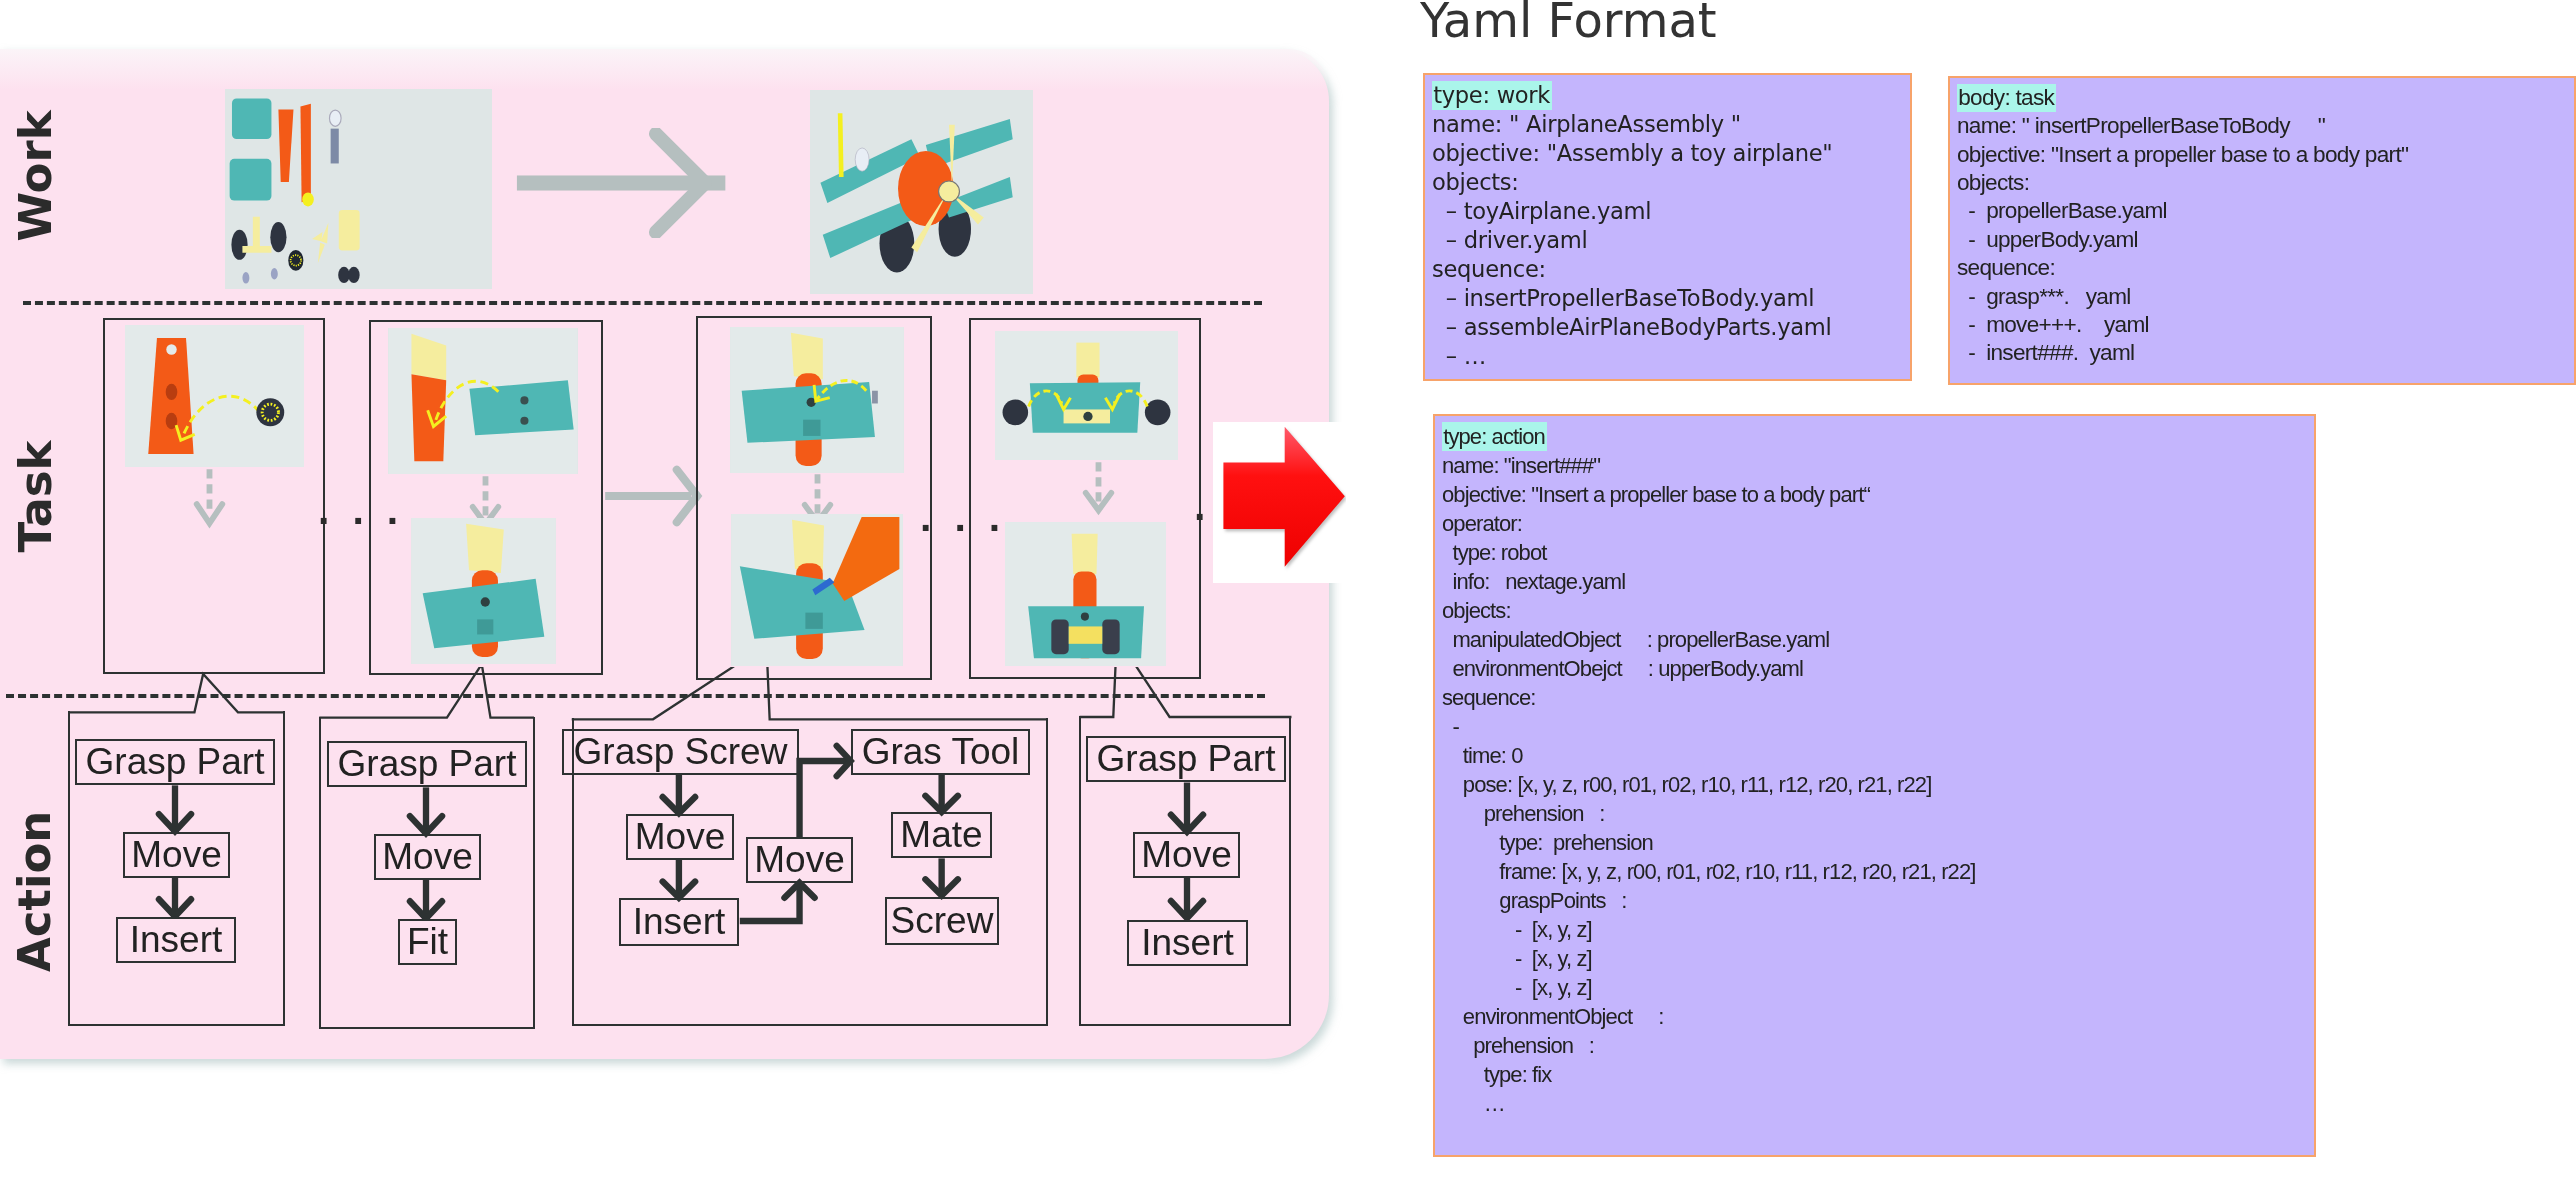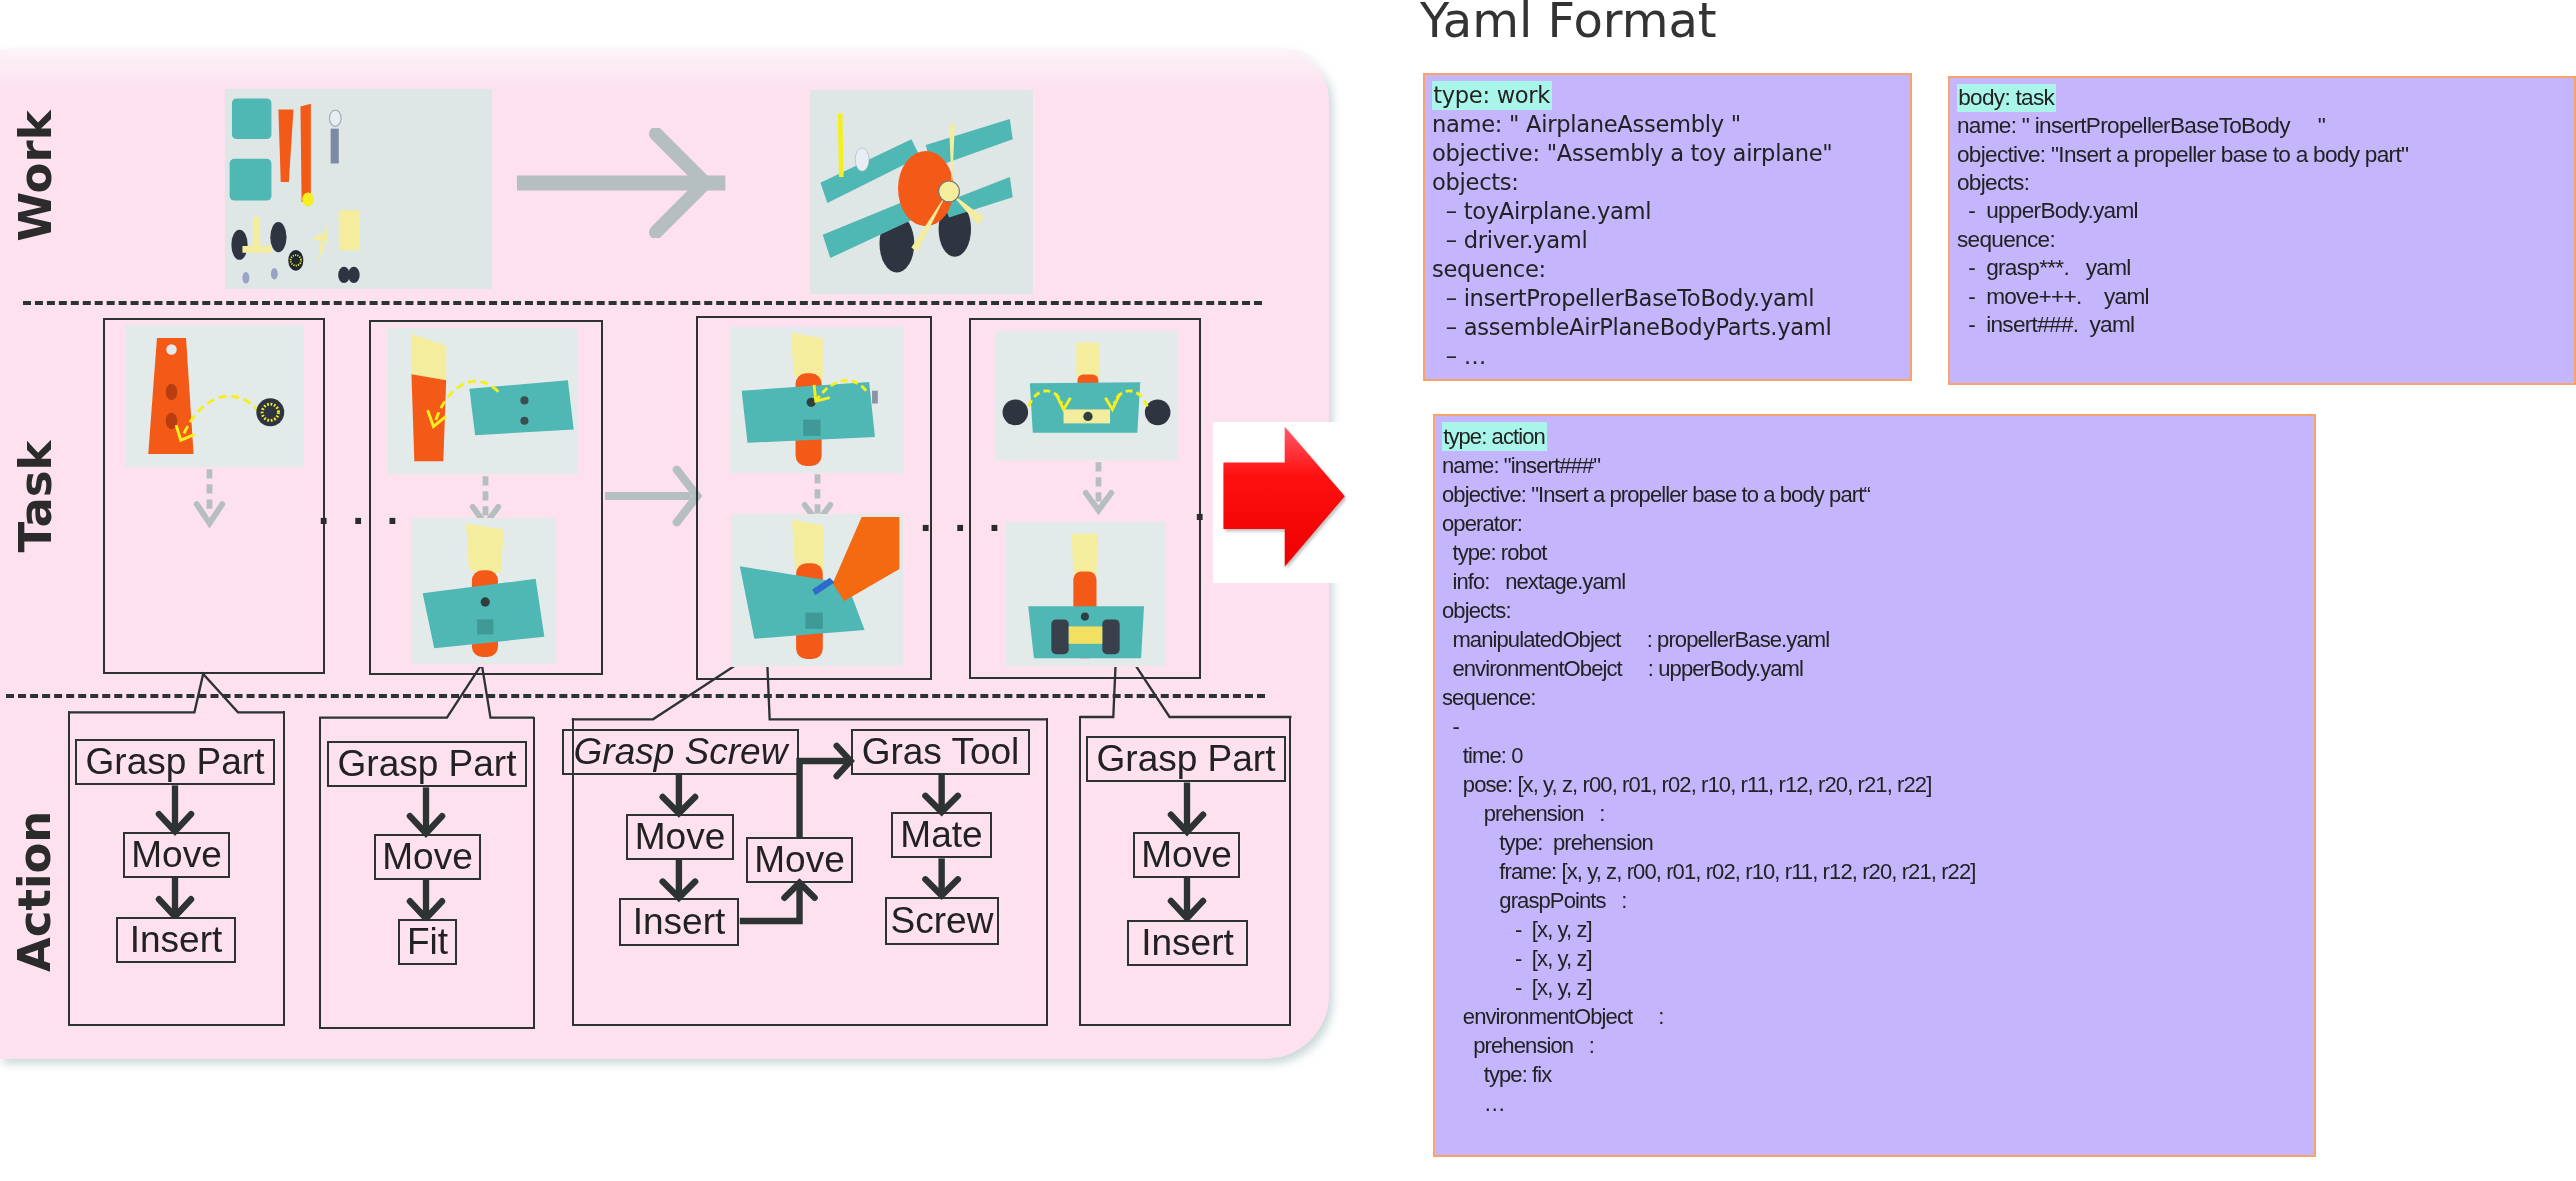--- a/index.html
+++ b/index.html
@@ -253,21 +253,21 @@
 <div class="abs step" style="left:374px; top:834px; width:107px; height:46px;">Move</div>
 <div class="abs step" style="left:398px; top:919px; width:59px; height:46px;">Fit</div>
 <svg class="abs" style="left:403px; top:787px;" width="46" height="133" viewBox="0 0 80 230">
   <line x1="40" y1="0" x2="40" y2="78" stroke="#2d3232" stroke-width="11"></line>
   <path d="M12,50 L40,80 L68,50" fill="none" stroke="#2d3232" stroke-width="11" stroke-linecap="round"></path>
   <line x1="40" y1="160" x2="40" y2="226" stroke="#2d3232" stroke-width="11"></line>
   <path d="M12,198 L40,228 L68,198" fill="none" stroke="#2d3232" stroke-width="11" stroke-linecap="round"></path>
 </svg>
 
 <div class="abs action-box" style="left:572px; top:718px; width:476px; height:308px; border-top:none;"></div>
-<div class="abs step" style="left:562px; top:729px; width:237px; height:46px; background:transparent;font-style:italic;">Grasp Screw</div>
+<div class="abs step" style="left:562px; top:729px; width:237px; height:46px; background:transparent;">Grasp Screw</div>
 <div class="abs step" style="left:626px; top:814px; width:108px; height:46px;">Move</div>
 <div class="abs step" style="left:619px; top:898px; width:120px; height:48px;">Insert</div>
 <div class="abs step" style="left:746px; top:837px; width:107px; height:46px;">Move</div>
 <div class="abs step" style="left:851px; top:729px; width:179px; height:46px;">Gras Tool</div>
 <div class="abs step" style="left:891px; top:812px; width:101px; height:46px;text-align:center;">Mate</div>
 <div class="abs step" style="left:885px; top:897px; width:114px; height:48px;">Screw</div>
 <svg class="abs" style="left:557px; top:725px;" width="499" height="232" viewBox="0 0 860 400">
 
   <line x1="210" y1="86" x2="210" y2="150" stroke="#2d3232" stroke-width="11"></line>
   <path d="M182,124 L210,152 L238,124" fill="none" stroke="#2d3232" stroke-width="11" stroke-linecap="round"></path>
@@ -315,20 +315,21 @@
       <div class="yaml-line">  – …</div>
     </div>
 </div>
 
 <div class="abs yaml-box yaml-task" style="left:1948px; top:76px; width:628px; height:309px;">
   <div class="yaml-line"><span class="hl">body: task</span></div>
   <div id="task-lines">
       <div class="yaml-line">name: " insertPropellerBaseToBody     "</div>
       <div class="yaml-line">objective: "Insert a propeller base to a body part"</div>
       <div class="yaml-line">objects:</div>
+      <div class="yaml-line">  -  propellerBase.yaml</div>
       <div class="yaml-line">  -  upperBody.yaml</div>
       <div class="yaml-line">sequence:</div>
       <div class="yaml-line">  -  grasp***.   yaml</div>
       <div class="yaml-line">  -  move+++.    yaml</div>
       <div class="yaml-line">  -  insert###.  yaml</div>
     </div>
 </div>
 
 <div class="abs yaml-box yaml-action" style="left:1433px; top:414px; width:883px; height:743px;">
   <div class="yaml-line"><span class="hl">type: action</span></div>

